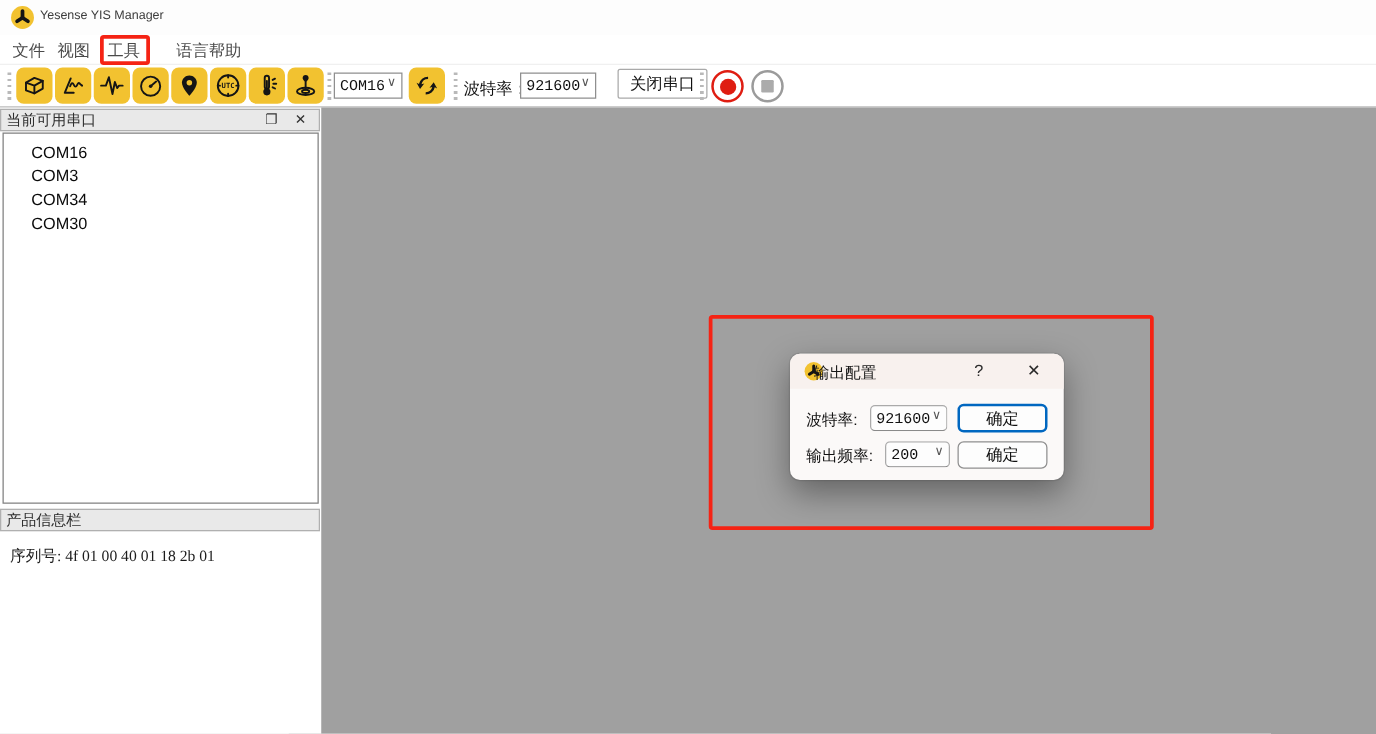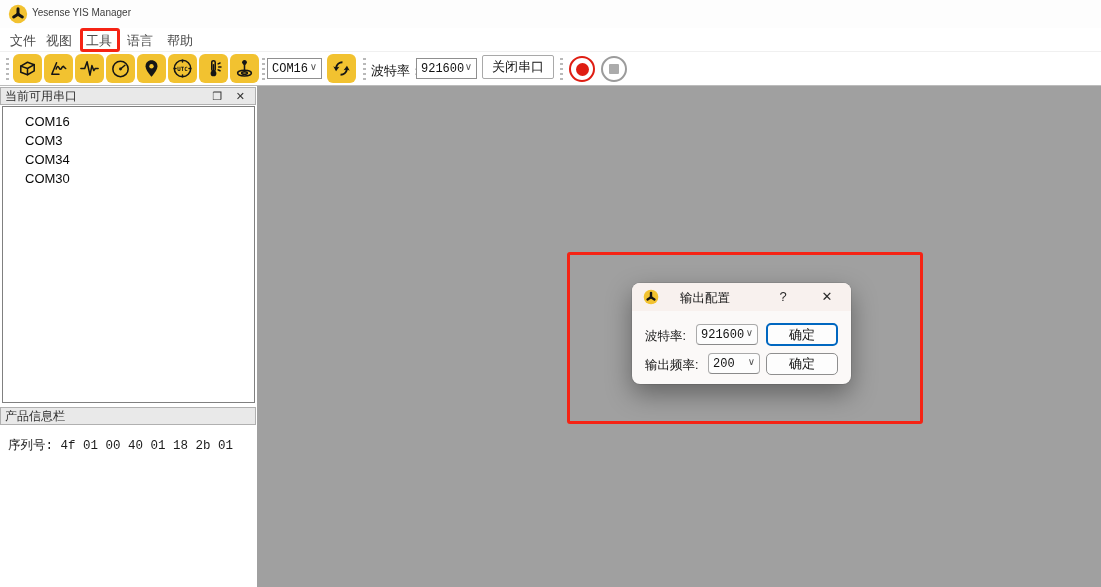--- a/index.html
+++ b/index.html
@@ -24,51 +24,51 @@
     background-image:repeating-linear-gradient(to bottom,#b9b9b9 0 2px,transparent 2px 5px); }
   .tb-btn { position:absolute; top:2px; width:29px; height:29px; background:#F2C230;
     border:none; border-radius:6px; display:flex; align-items:center; justify-content:center; cursor:pointer; padding:0; }
   .tb-btn svg { width:23px; height:23px; }
   .combo { position:absolute; height:21px; background:#fff; border:1px solid #8f8f8f;
     display:flex; align-items:center; justify-content:space-between; padding:0 4px; cursor:pointer; }
   .combo .val { font-family:"Liberation Mono","DejaVu Sans Mono",monospace; font-size:12px; color:#111; }
   .combo .chev { font-size:10px; color:#555; line-height:1; transform:translateY(-2px); }
   .tb-label { position:absolute; top:10px; font-size:13px; color:#111; }
   .tb-push { position:absolute; top:55px; height:24px; background:#fff; border:1px solid #a9a9a9;
-    border-radius:2px; font-size:13px; color:#111; cursor:pointer; }
+    border-radius:2px; font-size:13px; color:#111; cursor:pointer;margin-left:12px; }
   .rec-btn { position:absolute; top:4px; width:26px; height:26px; border-radius:50%;
     background:#fff; border:2.5px solid #df1d12; cursor:pointer; display:flex; align-items:center; justify-content:center; padding:0; }
   .rec-btn .dot { width:13px; height:13px; border-radius:50%; background:#df1d12; }
   .stop-btn { position:absolute; top:4px; width:26px; height:26px; border-radius:50%;
     background:#fff; border:2px solid #9b9b9b; cursor:pointer; display:flex; align-items:center; justify-content:center; padding:0; }
   .stop-btn .sq { width:10px; height:10px; border-radius:1px; background:#ababab; }
 
   
   .mdi { left:257px; top:86px; width:844px; height:501px; background:#a0a0a0; }
   .panel-header { position:absolute; left:0; width:256px; height:18px; background:#e9e9e9;
     border:1px solid #b0b0b0; font-size:12px; color:#2e2e2e; line-height:16px; padding-left:4px; }
   .panel-header .hbtn { position:absolute; top:1px; font-size:11px; color:#333; cursor:pointer;
     background:none; border:none; line-height:15px; }
   .port-list { left:2px; top:106px; width:253px; height:297px; background:#fff; border:1px solid #808080; padding-top:5px; }
   .port-item { height:19px; line-height:19px; padding-left:22px; font-size:13px; color:#0a0a0a; cursor:default; }
   .info-area { left:0; top:426px; width:231px; height:161px; background:#fff;
-    font-family:Liberation Mono, monospace; font-size:12.5px; color:#1c1c1c; }
+    font-family:Liberation Serif, serif; font-size:12.5px; color:#1c1c1c; }
   .info-line { position:absolute; left:8px; white-space:nowrap; }
 
   
   .red-annotation { left:567px; top:252px; width:356px; height:172px;
     border:3px solid #f52314; border-radius:3px; pointer-events:none; z-index:5; }
 
   
   .dialog { left:632px; top:283px; width:219px; height:101px; border-radius:8px; background:#fbf9f8;
     box-shadow:0 10px 26px rgba(0,0,0,.38), 0 0 0 1px rgba(0,0,0,.08); z-index:6; }
   .dlg-title { position:absolute; left:0; top:0; width:100%; height:28px; background:#f8f1ee;
     border-radius:8px 8px 0 0; }
   .dlg-title .logo { left:11px; top:6px; width:16px; height:16px; }
-  .dlg-title .txt { left:48px; top:7px; font-size:12.5px; color:#161616;font-family:Liberation Serif, serif; }
+  .dlg-title .txt { left:19px; top:7px; font-size:12.5px; color:#161616;font-family:Liberation Serif, serif; }
   .dlg-hbtn { position:absolute; top:5px; width:22px; height:18px; background:none; border:none;
     font-size:13px; color:#2b2b2b; cursor:pointer; line-height:18px; text-align:center; }
   .dlg-label { position:absolute; font-size:12.5px; color:#111; }
   .dlg-combo { border-radius:4px; border:1px solid #aaa; border-bottom-color:#8a8a8a; background:#fdfdfd; }
   .dlg-combo .val { font-size:12px; }
   .dlg-btn { position:absolute; width:72px; background:#fdfdfd; border-radius:5px;
     font-size:13px; color:#111; cursor:pointer; }
   .dlg-btn.primary { border:2px solid #0067C0; height:23px; }
   .dlg-btn.normal { border:1px solid #8f8f8f; height:22px; }
 
@@ -95,21 +95,21 @@
   <svg class="abs logo" viewBox="0 0 24 24">
       <use href="#logo-glyph"></use>
     </svg>
   <span class="abs title">Yesense YIS Manager</span>
 </div>
 
 <div class="abs menubar">
   <span class="menu-item" style="left:10px">文件</span>
   <span class="menu-item" style="left:46px">视图</span>
   <span class="menu-item" style="left:86px">工具</span>
-  <span class="menu-item" style="left:127px">语言</span>
+  <span class="menu-item" style="left:141px">语言</span>
   <span class="menu-item" style="left:167px">帮助</span>
   <div class="menu-annotation"></div>
 </div>
 
 <div class="abs toolbar">
   <div class="tb-handle" style="left:6px"></div>
 
   <button class="tb-btn" style="left:13px">
     <svg viewBox="0 0 24 24">
       <path class="stk" d="M5 9.5 L12 5.5 L19 8 L19 14.5 L12 18.5 L5 16 Z"></path>

